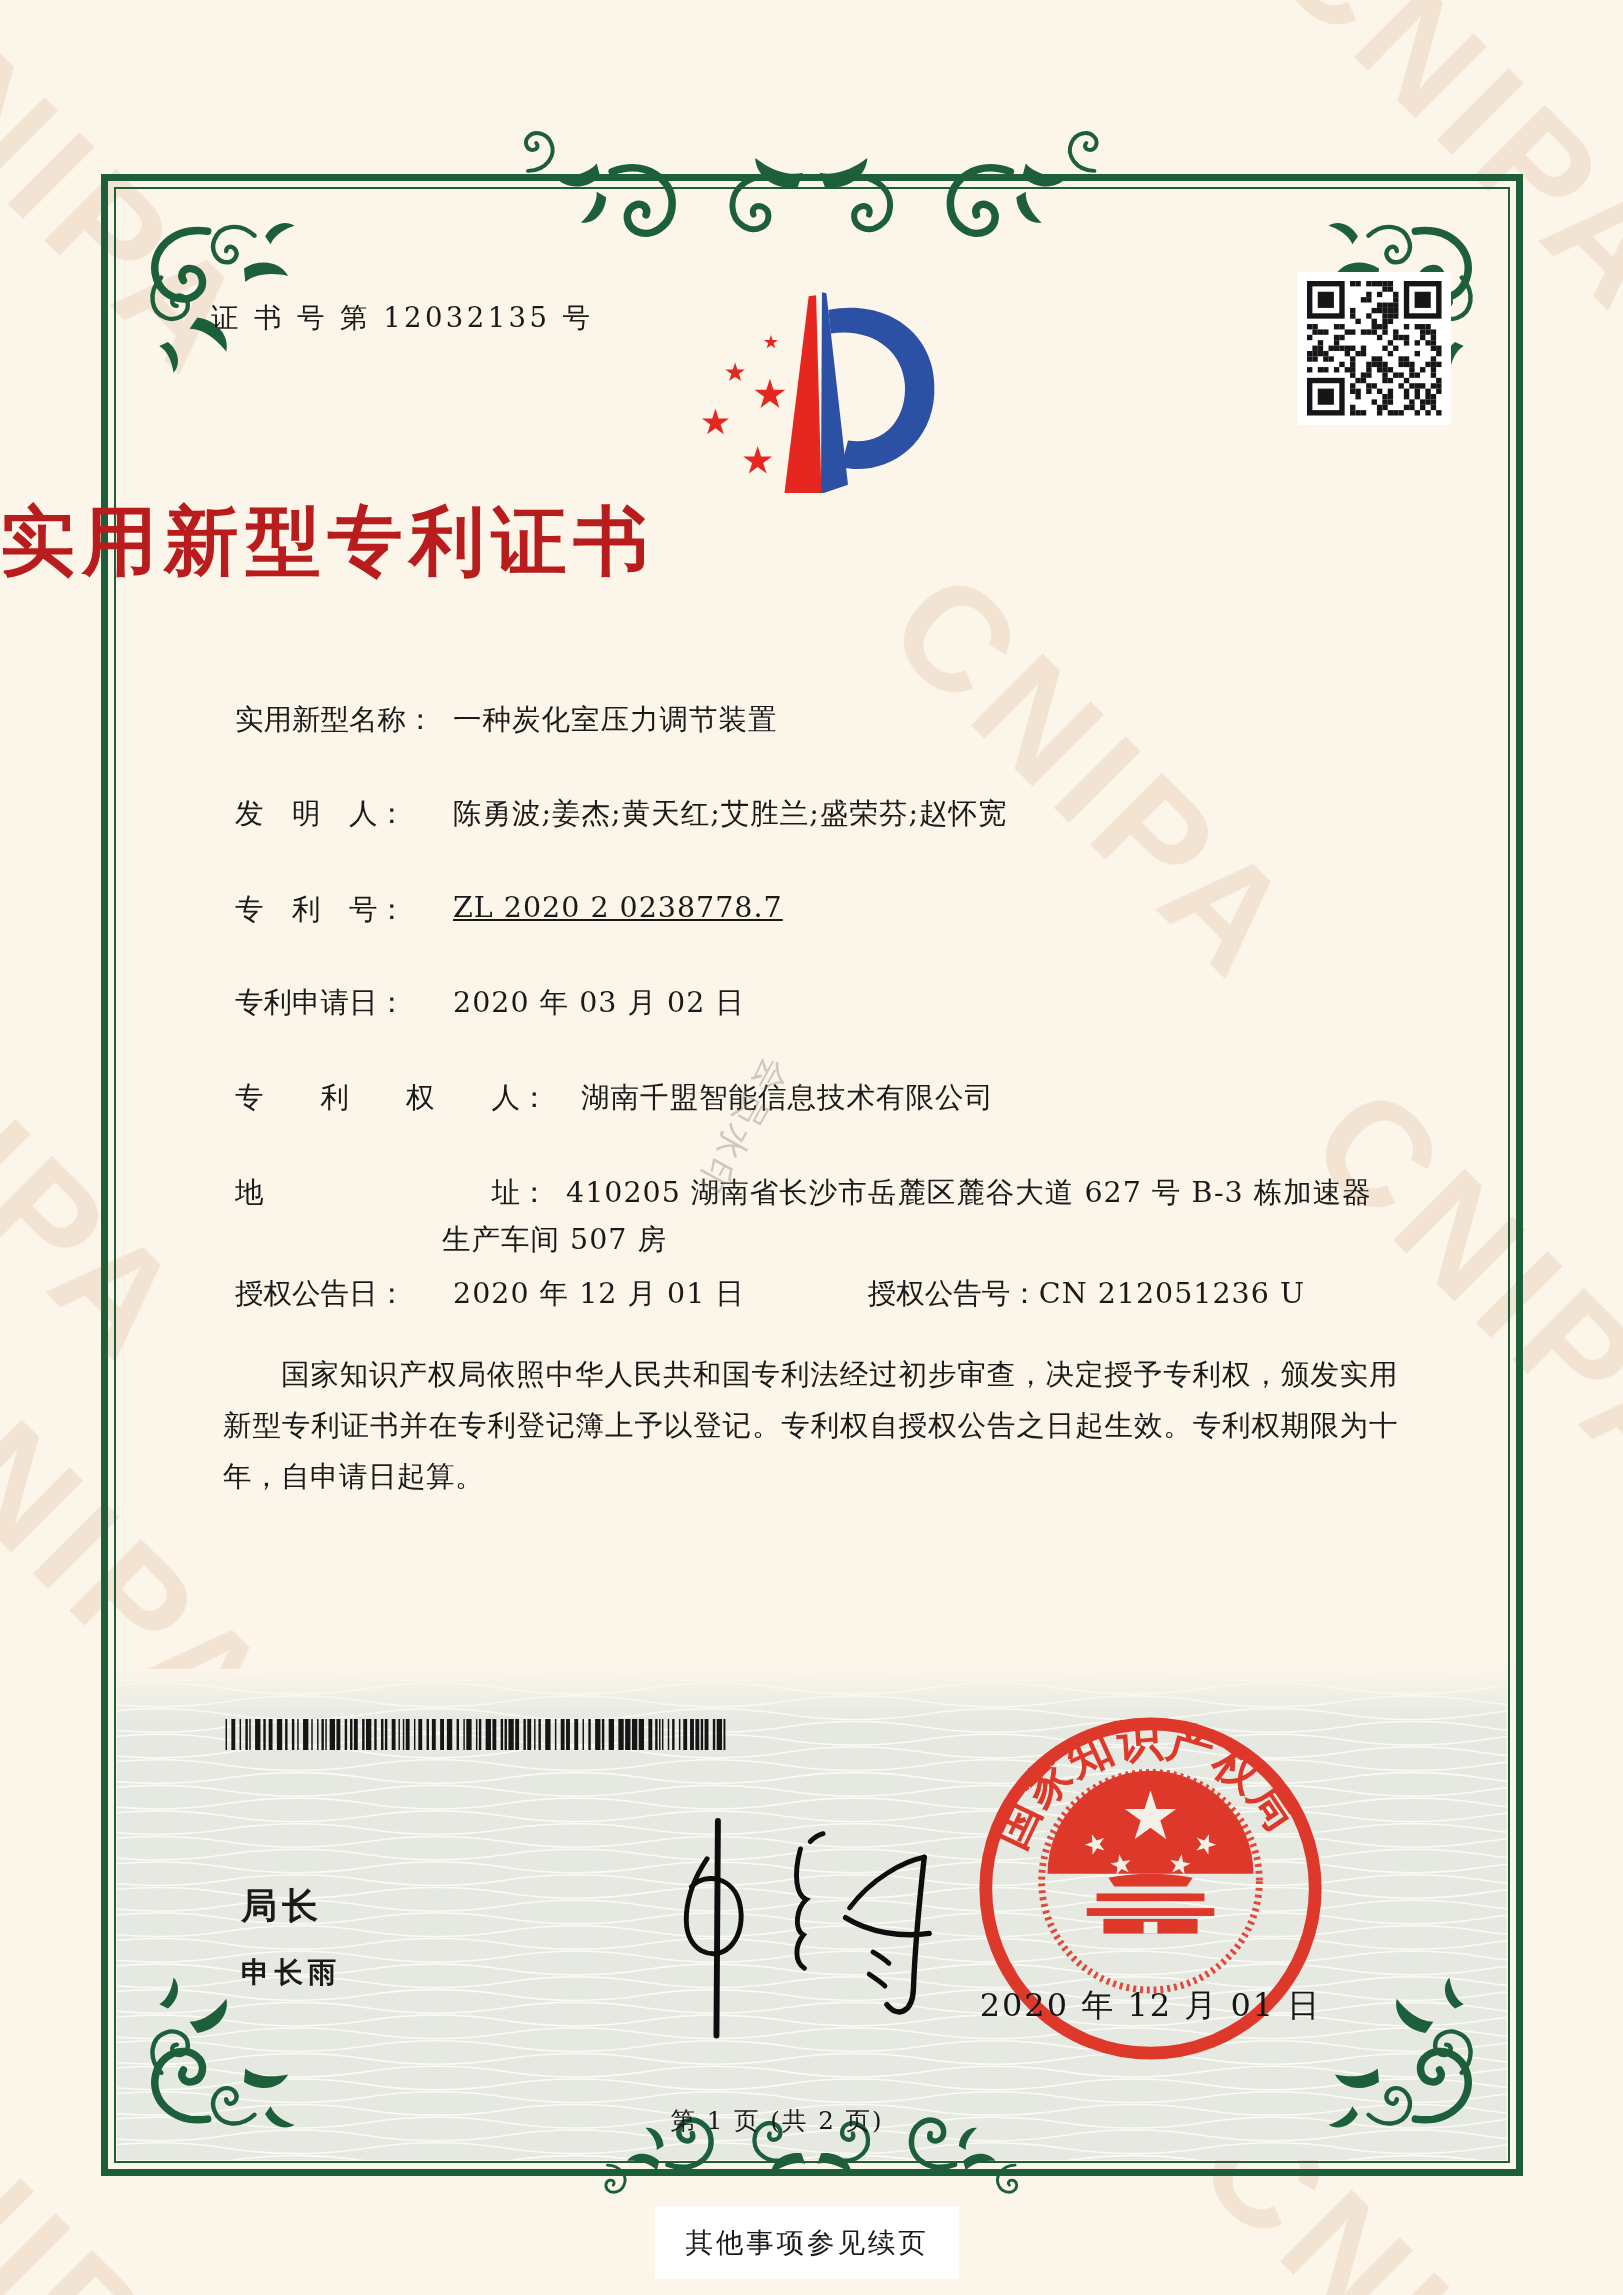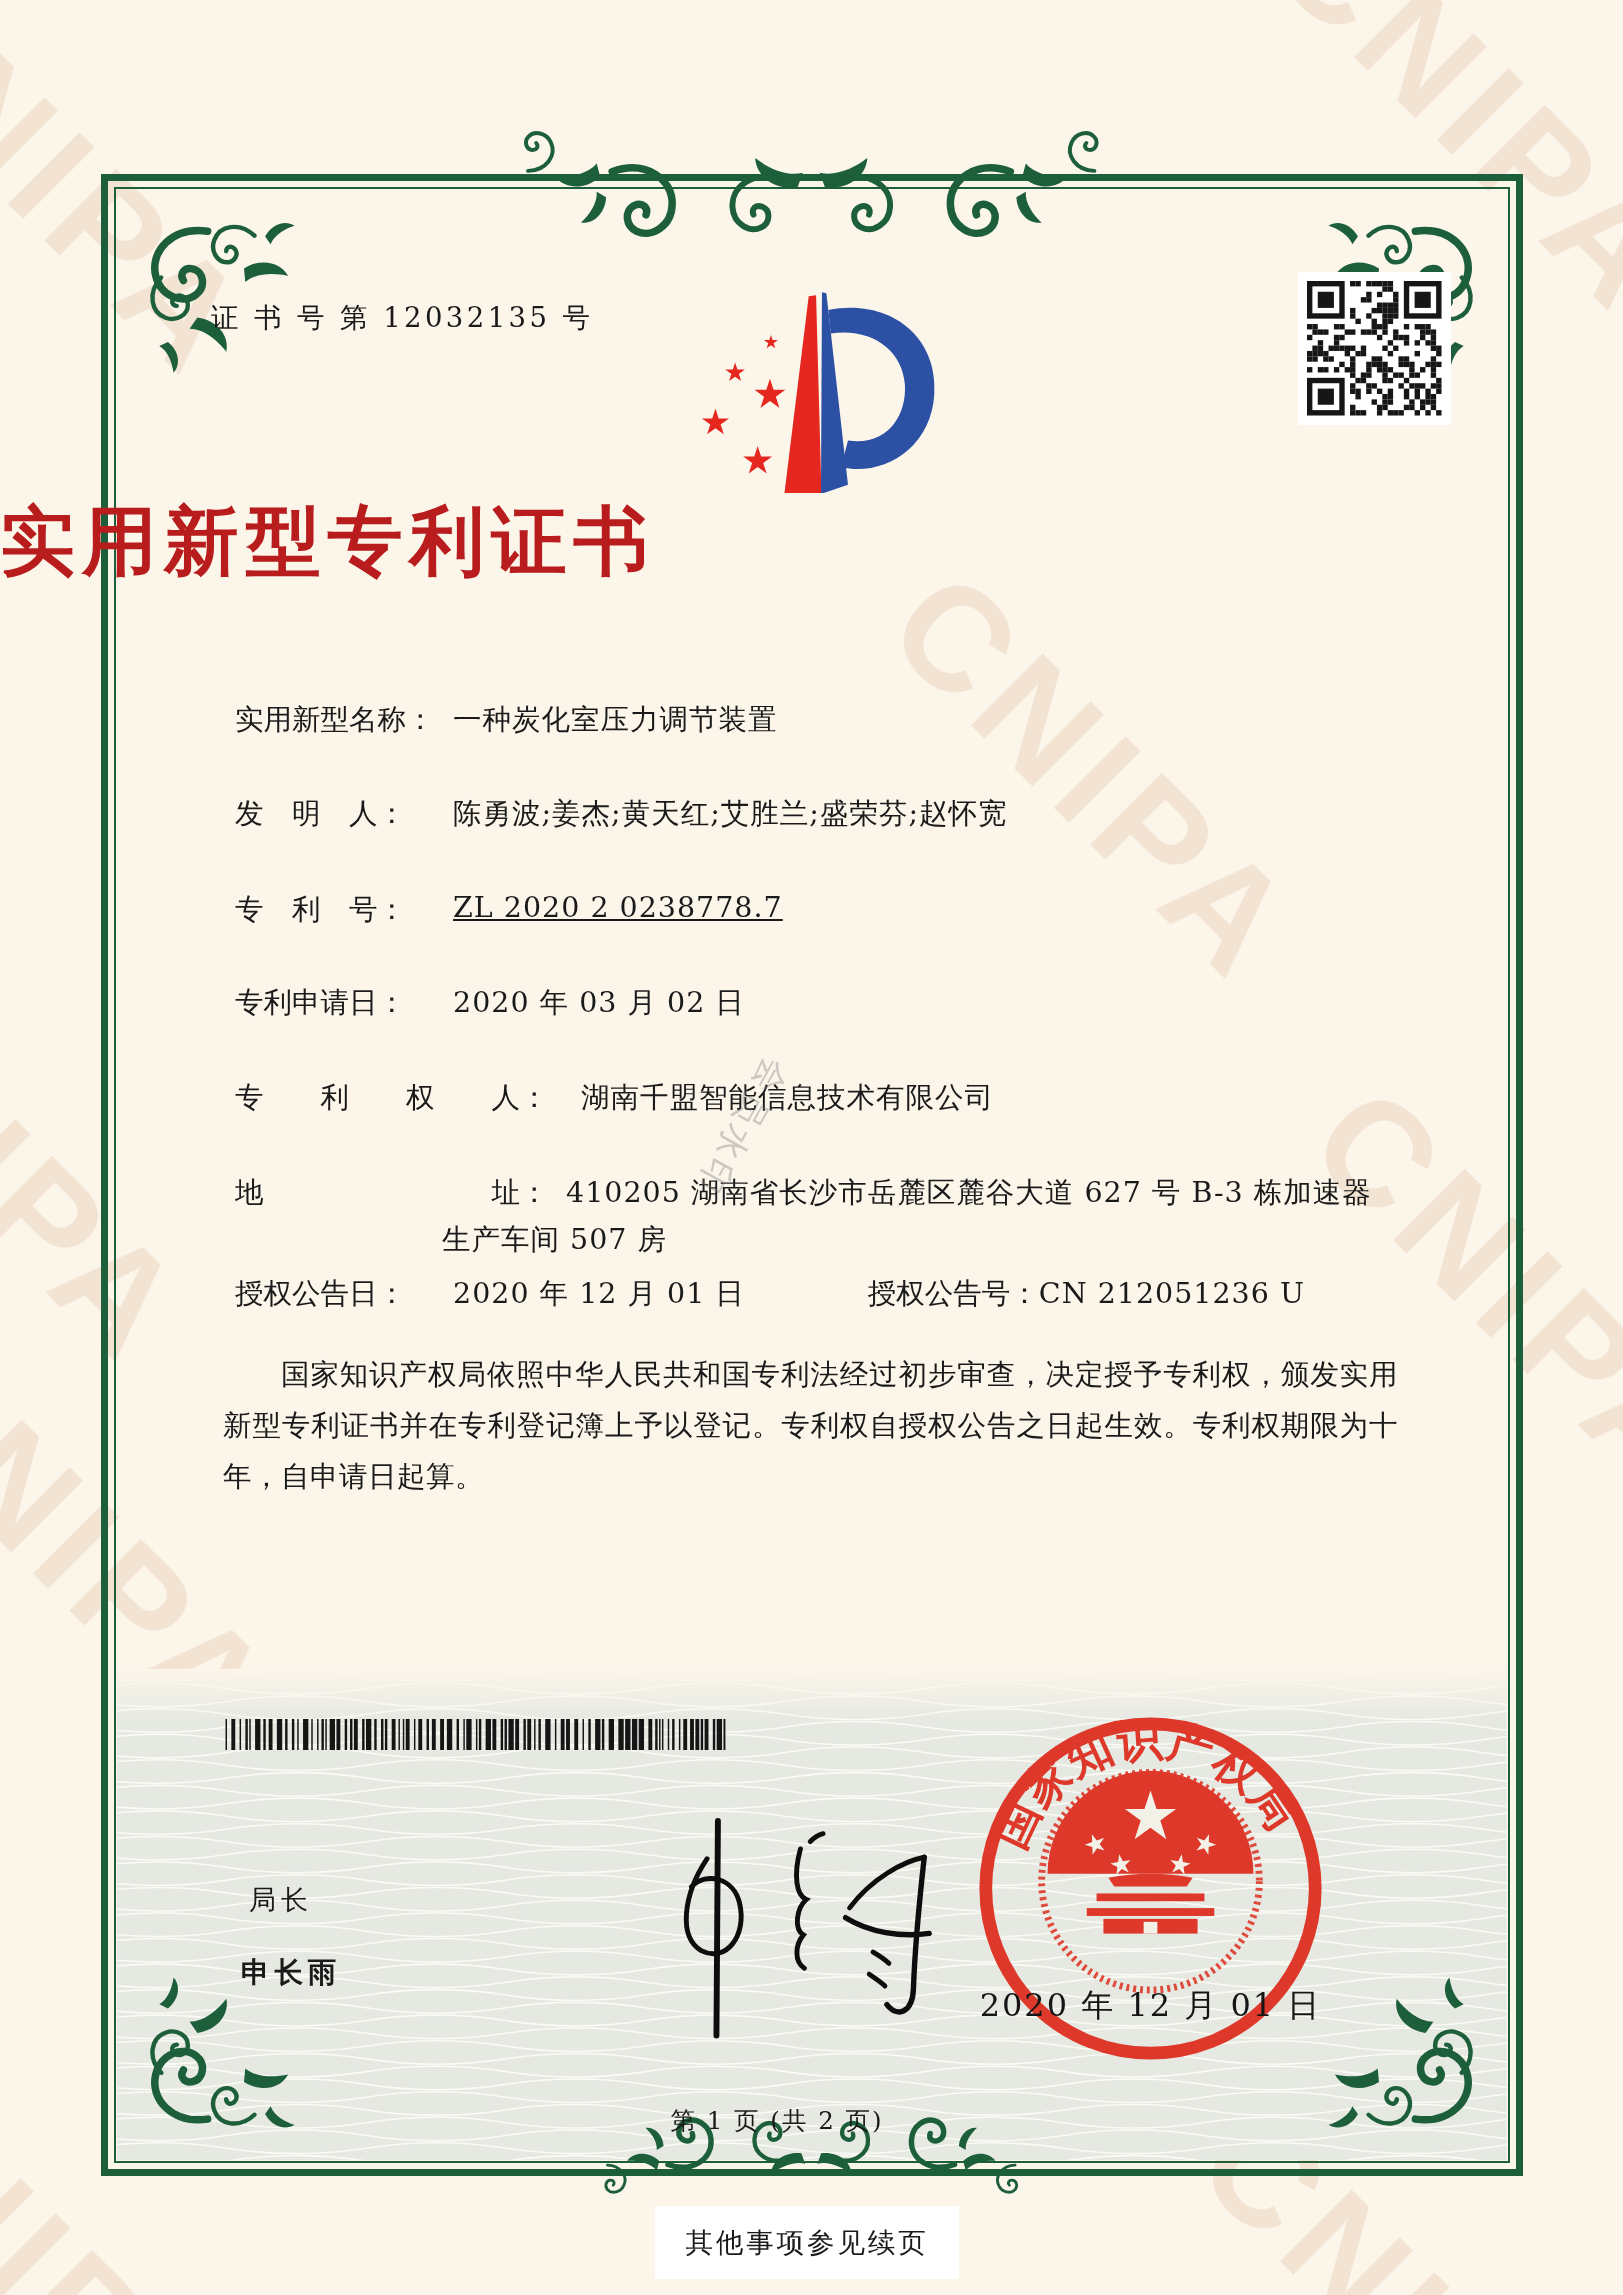--- a/index.html
+++ b/index.html
@@ -23,21 +23,21 @@
   .title{left:0;right:0;top:492px;font-size:75px;font-weight:bold;
          letter-spacing:6.9px;color:#b91c1c;z-index:5;}
   .field{left:223px;width:1188px;font-size:28.5px;z-index:5;white-space:nowrap;}
   .flabel{display:inline-block;vertical-align:top;margin-left:12px;}
   .lw440{width:218px;} .lw700{width:346px;} .lw672{width:331px;}
   .fvalue{letter-spacing:1px;}
   .lbl2{margin-left:123px;}
   .bodytext{left:223px;width:1175px;top:1349px;z-index:5;font-size:28.5px;line-height:51px;
             text-align:justify;}
   .bodytext p{margin:0;text-indent:58px;letter-spacing:0.5px;}
-  .dirtitle{left:241px;top:1882px;font-size:27px;font-weight:normal;z-index:6;letter-spacing:4.9px;margin-left:8px;}
+  .dirtitle{left:241px;top:1882px;font-size:36px;font-weight:bold;z-index:6;letter-spacing:4.9px;}
   .dirname{left:241px;top:1954px;font-size:28.5px;font-weight:bold;z-index:6;letter-spacing:4.9px;}
   .sigsvg{left:545px;top:1812px;z-index:6;}
   .sealwrap{left:974px;top:1712px;z-index:6;opacity:0.93;}
   .sealdate{left:974px;top:1984px;width:353px;text-align:center;font-size:32px;
             letter-spacing:2px;color:#151515;z-index:7;}
   .pagefooter{left:10px;right:79px;top:2104px;text-align:center;font-size:24.5px;z-index:6;letter-spacing:2px;}
   .bottomstrip{left:631px;top:2206px;width:304px;height:73px;background:#ffffff;z-index:5;
                display:flex;align-items:center;justify-content:center;margin-left:24px;}
   .bottomstrip span{font-size:27.5px;letter-spacing:2.9px;}
   .qrbox{left:1298px;top:272px;width:153px;height:153px;background:#ffffff;z-index:5;

